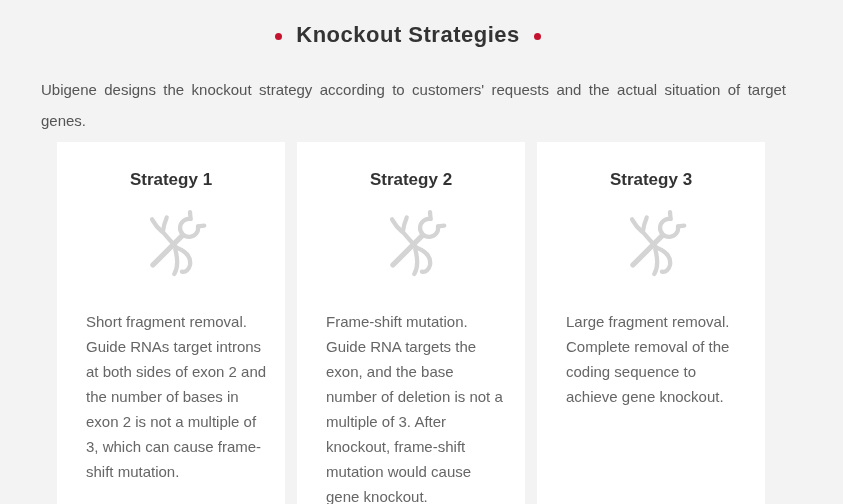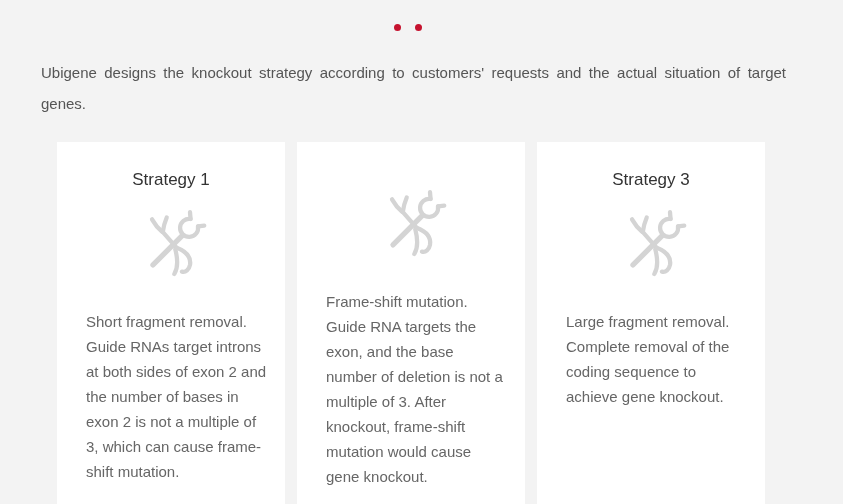--- a/index.html
+++ b/index.html
@@ -50,41 +50,42 @@
   }
   .card {
     width: 228px;
     height: 420px;
     background: #ffffff;
     padding: 28px 17px 0 17px;
   }
   .card-title {
     text-align: center;
     font-size: 17px;
-    font-weight: 400;
+    font-weight: 700;
     color: #333333;
   }
   .card-icon {
     display: block;
     margin: 17px auto 0 auto;
   }
   .card-desc {
     margin-top: 26px;
     font-size: 15px;
     line-height: 25px;
     color: #666666;
     margin-left: 12px;
   }
 </style>
 </head>
 <body>
 
 <div class="container">
   <div class="page-title-row">
     <span class="red-dot"></span>
+    <h1 class="page-title">Knockout Strategies</h1>
     <span class="red-dot"></span>
   </div>
   <p class="intro-text">Ubigene designs the knockout strategy according to customers' requests and the actual situation of target genes.</p>
 </div>
 
 <div class="cards-row">
 
   <div class="card">
     <div class="card-title">Strategy 1</div>
     <svg class="card-icon" width="76" height="76" viewBox="0 0 80 80" fill="none" stroke="#d4d4d4" stroke-linecap="round" stroke-linejoin="round">
@@ -95,20 +96,21 @@
       <path d="M20 13 C24 20 27 23 30.5 26" stroke-width="4.5"></path>
       <path d="M35.5 11 C33 17 32 21 31.5 25.5" stroke-width="4.5"></path>
       <path d="M31 26 L46 43" stroke-width="4.5"></path>
       <path d="M46 43 C55 46.5 61.5 52 60 61 C59 66 55.5 69 51.5 68" stroke-width="4.5"></path>
       <path d="M44.5 44.5 C47 54 48 63 43.5 70.5" stroke-width="4.5"></path>
     </svg>
     <p class="card-desc">Short fragment removal. Guide RNAs target introns at both sides of exon 2 and the number of bases in exon 2 is not a multiple of 3, which can cause frame-shift mutation.</p>
   </div>
 
   <div class="card">
+    <div class="card-title">Strategy 2</div>
     <svg class="card-icon" width="76" height="76" viewBox="0 0 80 80" fill="none" stroke="#d4d4d4" stroke-linecap="round" stroke-linejoin="round">
       <path d="M21 61 L52.3 29.7" stroke-width="5.5"></path>
       <path d="M60.6 12.6 A9.5 9.5 0 1 0 68.4 20.3" stroke-width="4.5"></path>
       <path d="M60.6 12.6 L60 5.5" stroke-width="4.5"></path>
       <path d="M68.4 20.3 L75 19.5" stroke-width="4.5"></path>
       <path d="M20 13 C24 20 27 23 30.5 26" stroke-width="4.5"></path>
       <path d="M35.5 11 C33 17 32 21 31.5 25.5" stroke-width="4.5"></path>
       <path d="M31 26 L46 43" stroke-width="4.5"></path>
       <path d="M46 43 C55 46.5 61.5 52 60 61 C59 66 55.5 69 51.5 68" stroke-width="4.5"></path>
       <path d="M44.5 44.5 C47 54 48 63 43.5 70.5" stroke-width="4.5"></path>

